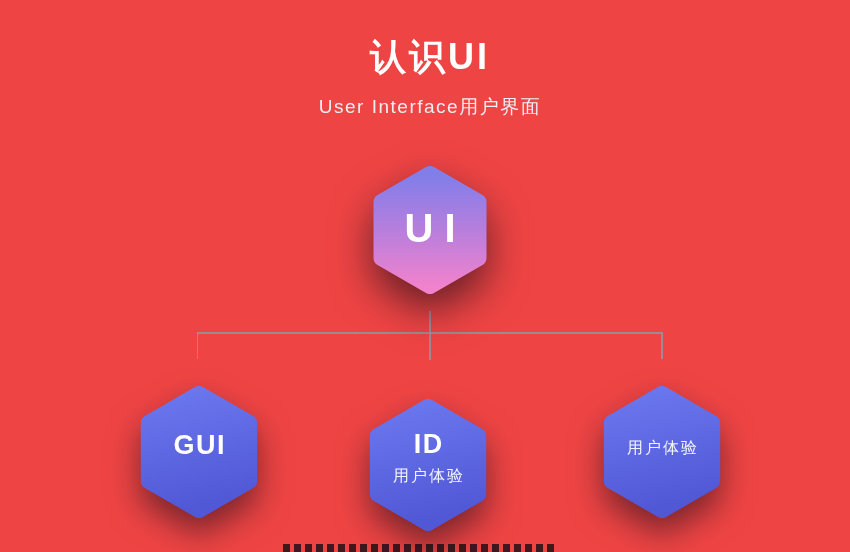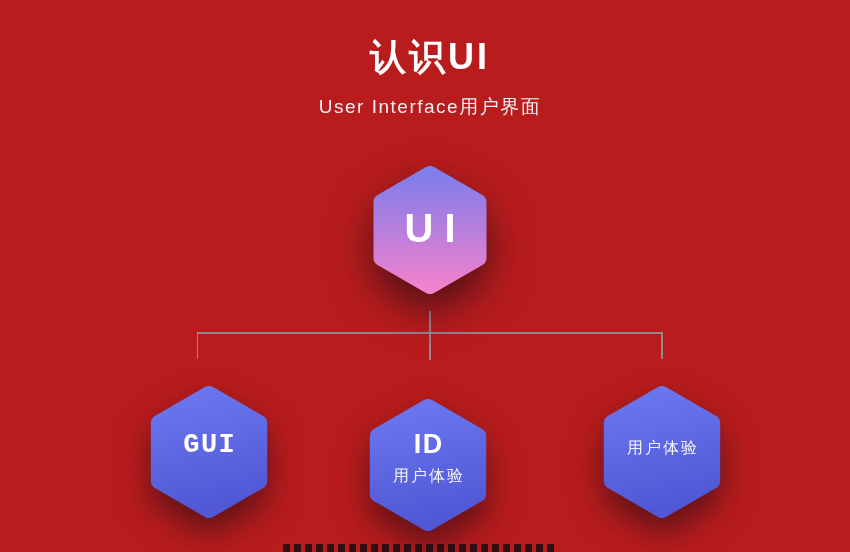--- a/index.html
+++ b/index.html
@@ -1,19 +1,19 @@
 <!DOCTYPE html>
 <html><head>
 <meta charset="utf-8">
 <style>
   html,body{margin:0;padding:0;background:#14151f;}
   .stage{
     position:relative;
     width:850px;height:552px;
-    background:#b91c1c;
+    background:#ef4444;
     overflow:hidden;
     font-family:"Liberation Sans","DejaVu Sans",sans-serif;
     color:#ffffff;
     margin:0 auto;
   }
   
   .header{position:absolute;top:0;left:5px;width:850px;text-align:center;}
   .title{
     margin:0;padding-top:33px;
     font-size:36px;font-weight:600;letter-spacing:3px;
@@ -32,21 +32,21 @@
   .cross-line{left:196.5px;top:332px;width:466px;}
   .drop-left{left:196.5px;top:332px;height:27px;}
   .drop-right{left:661px;top:332px;height:27px;}
   
   .node{position:absolute;}
   .node svg{display:block;overflow:visible;}
   .root-node{left:365px;top:160px;width:130px;height:140px;}
   .root-node svg{filter:drop-shadow(0 18px 20px rgba(6,8,20,.6));}
   .child-node{width:134px;height:146px;}
   .child-node svg{filter:drop-shadow(0 16px 16px rgba(6,8,20,.5));}
-  .node-gui{left:142px;top:379px;font-family:Liberation Mono, monospace;}
+  .node-gui{left:132px;top:379px;}
   .node-id{left:361px;top:392px;}
   .node-ueux{left:595px;top:379px;}
   .node-text{
     position:absolute;inset:0;
     display:flex;flex-direction:column;
     align-items:center;justify-content:center;
     pointer-events:none;
   }
   .root-label{
     font-size:40px;font-weight:600;

